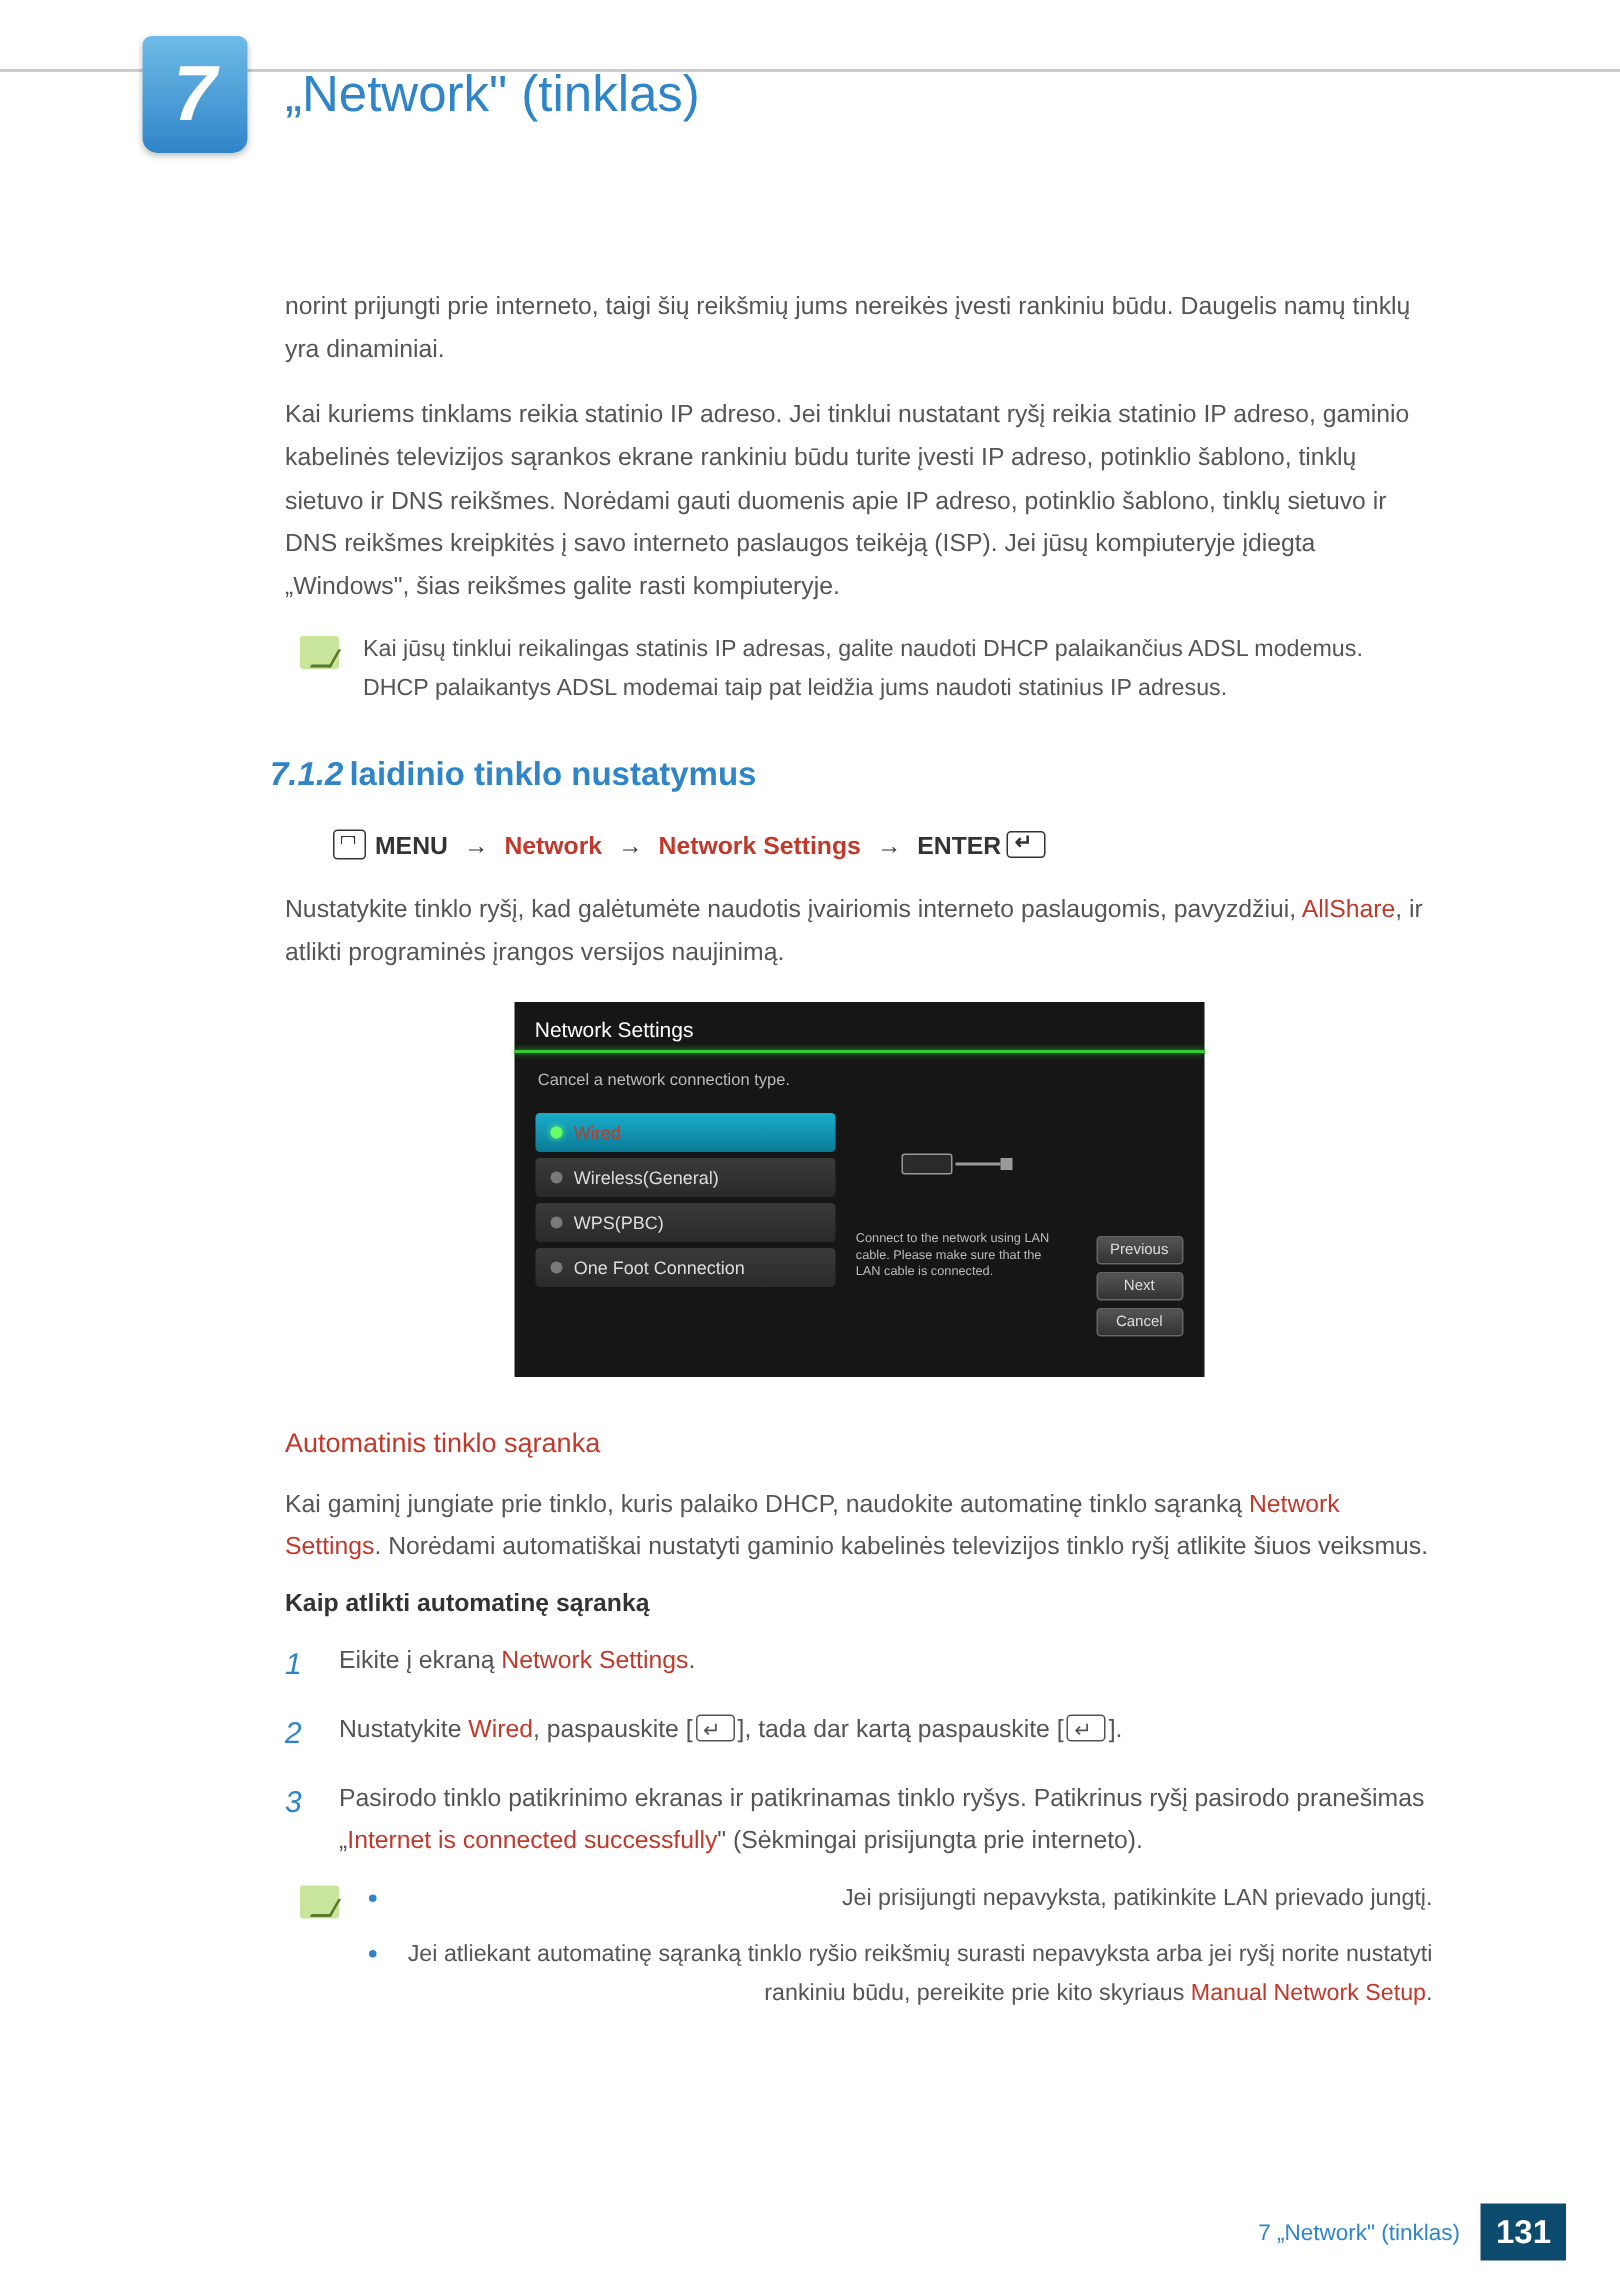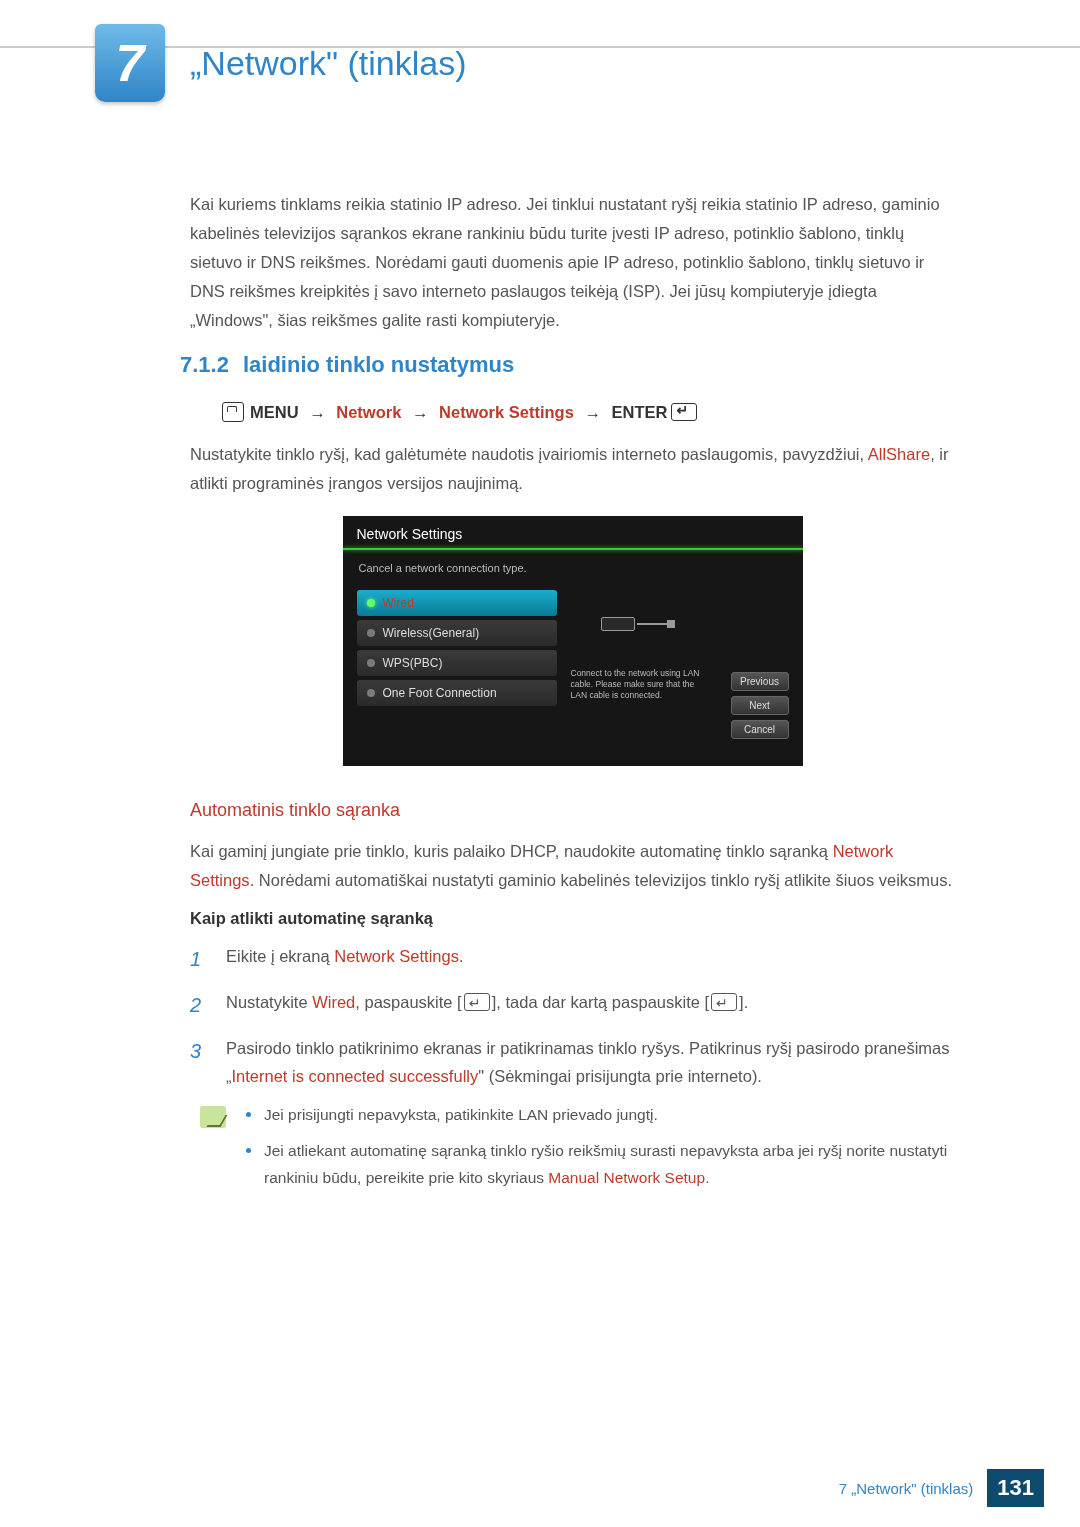--- a/index.html
+++ b/index.html
@@ -16,21 +16,21 @@
   .chapter-tab span { color: #fff; font-size: 52px; font-weight: 700; font-style: italic; }
   .chapter-title { position: absolute; top: 44px; left: 190px; font-size: 34px; color: #2f85c8; font-weight: 400; }
   .content { position: absolute; top: 190px; left: 190px; width: 765px; }
   .para { font-size: 16.5px; line-height: 1.75; color: #555; margin-bottom: 14px; }
   .note-row { display: flex; gap: 16px; margin: 8px 0 30px 10px; }
   .note-icon { width: 26px; height: 22px; background:#c9e59b; border-radius:2px; position:relative; flex-shrink:0; margin-top:4px; }
   .note-icon::after { content:""; position:absolute; right:2px; bottom:1px; width:12px; height:10px;
     border-bottom:2px solid #5a7a2a; border-right:2px solid #5a7a2a; transform: skewX(-30deg); }
   .note-text { font-size: 15.5px; line-height: 1.7; color:#555; }
   .h-sec { font-size: 22px; color:#2f85c8; margin: 18px 0 24px -10px; }
-  .h-sec .num { margin-right: 14px; }
+  .h-sec .num { margin-right: 4px; font-style: italic; }
   .menu-path { font-size: 16.5px; font-weight:700; color:#333; margin-bottom: 18px; padding-left: 32px; }
   .menu-path .menu-icon { display:inline-block; width:22px; height:20px; border:1.5px solid #333; border-radius:3px; vertical-align:-4px; margin-right:6px; position:relative; }
   .menu-path .menu-icon::before { content:""; position:absolute; left:4px; top:3px; width:8px; height:5px; border:1.5px solid #333; border-radius:2px 2px 0 0; border-bottom:none; }
   .menu-path .accent { color:#c0392b; }
   .menu-path .arrow { font-weight:400; padding:0 6px; }
   .enter-icon { display:inline-block; width:26px; height:18px; border:1.5px solid #333; border-radius:3px; vertical-align:-3px; margin-left:4px; position:relative; }
   .enter-icon::after { content:"↵"; position:absolute; left:4px; top:-2px; font-size:14px; }
   .inline-accent { color:#c0392b; }
   .screenshot { width: 460px; height: 250px; background:#161616; margin: 18px auto 34px auto; position:relative; font-family: Arial, sans-serif; }
   .scr-title { color:#fff; font-size:14px; padding:10px 14px 6px 14px; }
@@ -49,40 +49,45 @@
   .scr-img .box { width:34px; height:14px; border:1px solid #999; border-radius:2px; position:absolute; left:0; top:5px; background:#2a2a2a; }
   .scr-img .cable { position:absolute; left:36px; top:11px; width:30px; height:2px; background:#999; }
   .scr-img .plug { position:absolute; left:66px; top:8px; width:8px; height:8px; background:#999; }
   .h-sub { color:#c0392b; font-size:18px; font-weight:400; margin: 8px 0 16px 0; }
   .h-sub2 { color:#333; font-size:16.5px; font-weight:700; margin: 14px 0 14px 0; }
   ol.steps { list-style:none; margin-left:0; }
   ol.steps li { display:flex; gap:18px; margin-bottom:12px; font-size:16.5px; line-height:1.7; color:#555; }
   ol.steps li .n { color:#2f85c8; font-size:20px; font-style:italic; font-weight:400; width:18px; flex-shrink:0; }
   .enter-inline { display:inline-block; width:26px; height:18px; border:1.5px solid #555; border-radius:3px; vertical-align:-3px; position:relative; margin:0 2px; }
   .enter-inline::after { content:"↵"; position:absolute; left:4px; top:-2px; font-size:14px; color:#555; }
-  .bullets { list-style:none; }
+  .bullets { list-style:none;text-align:right; }
   .bullets li { position:relative; padding-left:22px; font-size:15.5px; line-height:1.7; color:#555; margin-bottom:10px; }
   .bullets li::before { content:""; position:absolute; left:4px; top:10px; width:5px; height:5px; border-radius:50%; background:#2f85c8; }
   .footer { position:absolute; bottom:20px; right:36px; display:flex; align-items:center; gap:14px; }
   .footer-text { font-size:15px; color:#2f85c8; }
   .footer-num { background:#0c4a6e; color:#fff; font-weight:700; font-size:22px; padding:6px 10px; }
 </style>
 </head>
 <body>
 
 <div class="page">
   <div class="top-rule"></div>
   <div class="chapter-tab">
     <span>7</span>
   </div>
   <div class="chapter-title">„Network" (tinklas)</div>
 
   <div class="content">
+    <p class="para">norint prijungti prie interneto, taigi šių reikšmių jums nereikės įvesti rankiniu būdu. Daugelis namų tinklų yra dinaminiai.</p>
     <p class="para">Kai kuriems tinklams reikia statinio IP adreso. Jei tinklui nustatant ryšį reikia statinio IP adreso, gaminio kabelinės televizijos sąrankos ekrane rankiniu būdu turite įvesti IP adreso, potinklio šablono, tinklų sietuvo ir DNS reikšmes. Norėdami gauti duomenis apie IP adreso, potinklio šablono, tinklų sietuvo ir DNS reikšmes kreipkitės į savo interneto paslaugos teikėją (ISP). Jei jūsų kompiuteryje įdiegta „Windows", šias reikšmes galite rasti kompiuteryje.</p>
 
+    <div class="note-row">
+      <div class="note-icon"></div>
+      <div class="note-text">Kai jūsų tinklui reikalingas statinis IP adresas, galite naudoti DHCP palaikančius ADSL modemus. DHCP palaikantys ADSL modemai taip pat leidžia jums naudoti statinius IP adresus.</div>
+    </div>
 
     <h2 class="h-sec">
       <span class="num">7.1.2</span><span>laidinio tinklo nustatymus</span>
     </h2>
 
     <div class="menu-path">
       <span class="menu-icon"></span><span>MENU</span>
       <span class="arrow">→</span>
       <span class="accent">Network</span>
       <span class="arrow">→</span>

